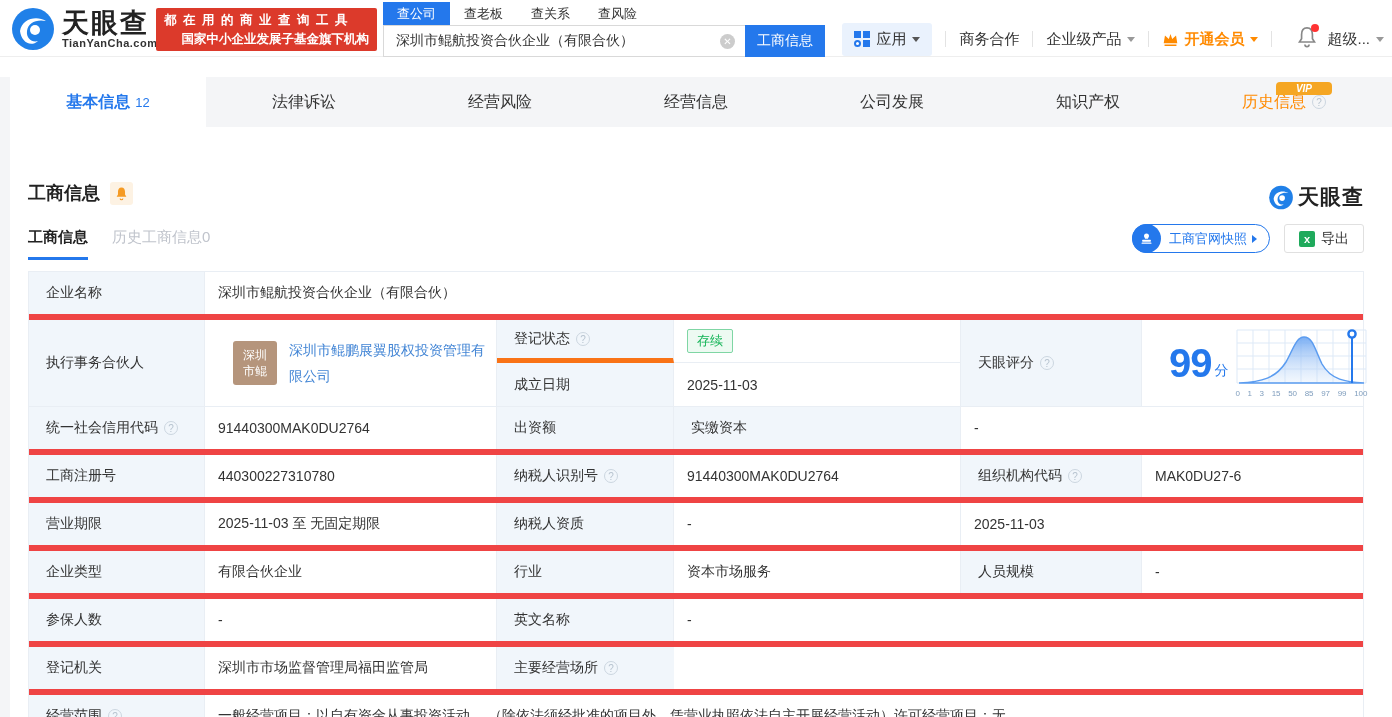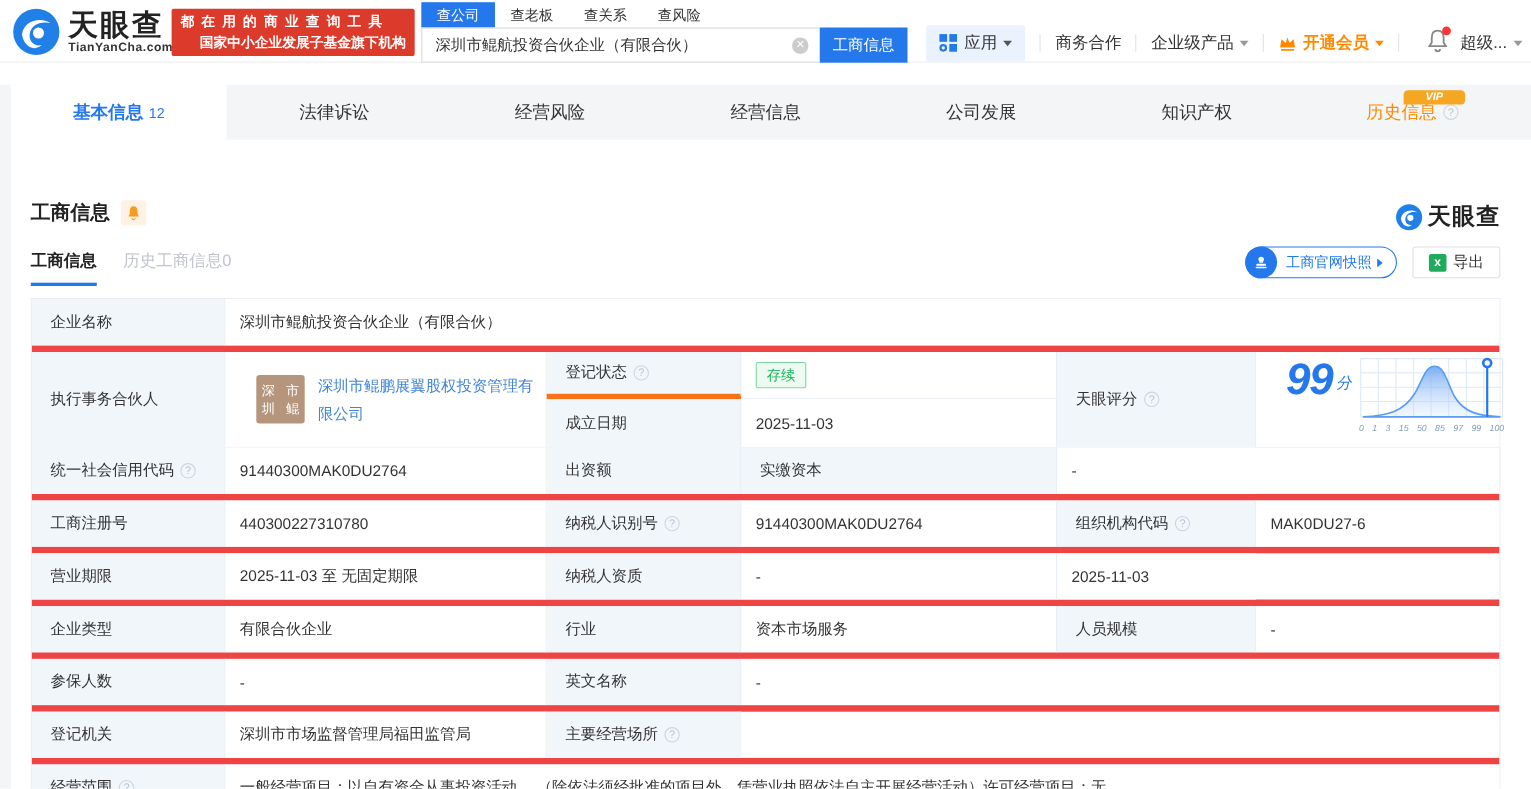--- a/index.html
+++ b/index.html
@@ -68,24 +68,24 @@
 
 .info-table { position:absolute; top:271px; left:28px; width:1336px; border:1px solid #e9eef4; border-bottom:none; font-size:14px; }
 .trow { display:grid; grid-template-columns:176px 292px 177px 287px 181px 221px; grid-template-rows:42px; border-bottom:6px solid #ef4444; }
 .tcell { padding:0 12px 0 17px; display:flex; align-items:center; overflow:hidden; white-space:nowrap; }
 .tlabel { background:#f1f6fb; border-right:1px solid #e9eef4; }
 .tvalue { background:#fff; border-right:1px solid #e9eef4; padding-left:13px; }
 .trow > div:last-child, .trow2 > div.last { border-right:none !important; }
 .trow2 { display:grid; grid-template-columns:176px 292px 177px 287px 181px 221px; grid-template-rows:43px 43px; border-bottom:1px solid #e9eef4; }
 .status-badge { border:1px solid #7fd6a4; background:#edfaf2; color:#16b559; font-size:13px; padding:2px 9px; border-radius:2px; }
 .partner-cell { display:flex; align-items:center; padding:8px 10px 8px 28px; background:#fff; border-right:1px solid #e9eef4; grid-row:1 / 3; }
-.partner-logo { width:44px; height:44px; background:#b5957c; border-radius:3px; color:#fff; font-size:12px; line-height:16px; display:flex; flex-direction:row; align-items:center; justify-content:center; text-align:center; flex:none; }
+.partner-logo { width:44px; height:44px; background:#b5957c; border-radius:3px; color:#fff; font-size:12px; line-height:16px; display:flex; flex-direction:column; align-items:center; justify-content:center; text-align:center; flex:none; }
 .partner-link { color:#4285d5; margin-left:12px; width:200px; line-height:26px; cursor:pointer; white-space:normal; }
 .blue-link { color:#4285d5; cursor:pointer; }
-.score-cell { background:#fff; display:flex; align-items:flex-start; padding:4px 6px 4px 27px; grid-row:1 / 3;font-style:italic; }
+.score-cell { background:#fff; display:flex; align-items:center; padding:4px 6px 4px 27px; grid-row:1 / 3; }
 .score-num { font-size:40px; font-weight:bold; color:#2478ec; line-height:42px; letter-spacing:-1px; }
 .score-unit { font-size:14px; color:#2478ec; margin:16px 5px 0 3px; }
 .score-chart { margin-left:2px; }
 .axis-row { display:flex; justify-content:space-between; width:132px; font-size:8px; color:#7f9dbd; margin-top:0; }
 </style>
 </head>
 <body>
 
 <div class="left-strip"></div>
 

